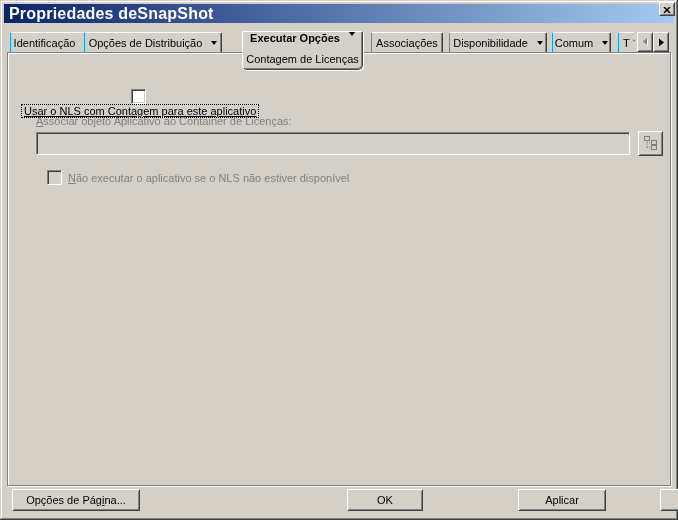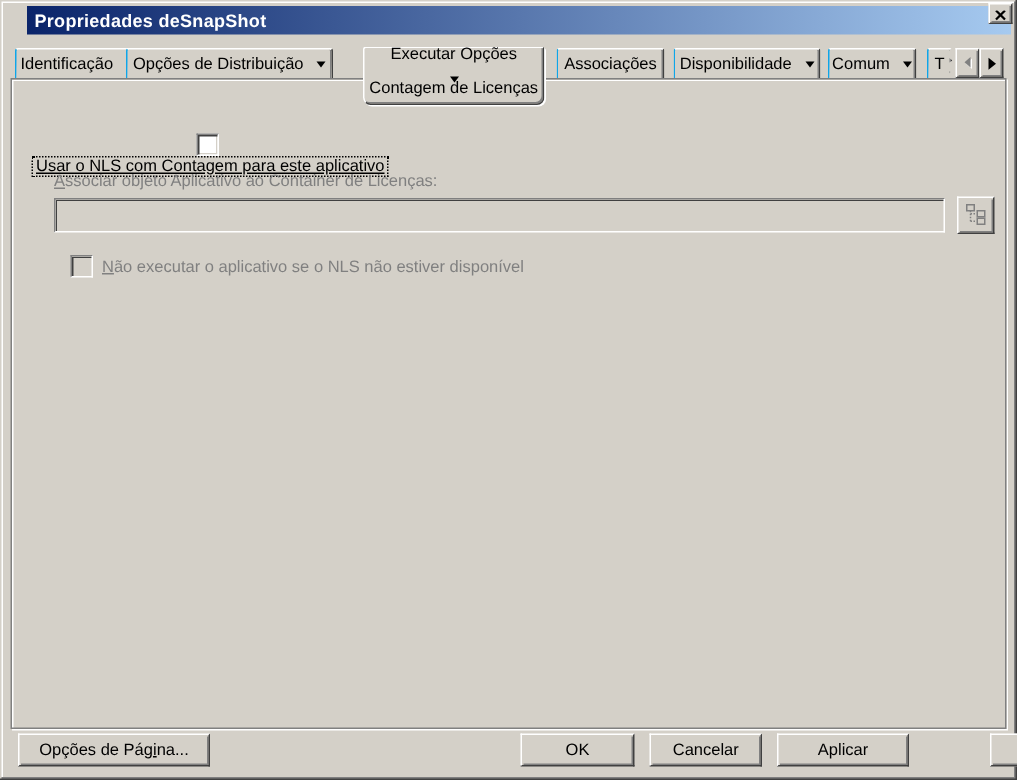--- a/index.html
+++ b/index.html
@@ -7,21 +7,21 @@
     position:relative;width:678px;height:520px;background:#d4d0c8;
     box-shadow:inset -1px -1px 0 #404040, inset 1px 1px 0 #d4d0c8,
                inset -2px -2px 0 #808080, inset 2px 2px 0 #ffffff;
     font-family:"Liberation Sans",sans-serif;font-size:11px;color:#000;
     overflow:hidden;
   }
   .titlebar{
     position:absolute;left:4px;top:4px;right:4px;height:19px;
     background:linear-gradient(to right,#0a246a,#a6caf0);
     display:flex;align-items:center;padding-left:5px;box-sizing:border-box;
-    color:#fff;font-weight:bold;font-size:12px;letter-spacing:.2px;margin-left:14px;
+    color:#fff;font-weight:bold;font-size:16px;letter-spacing:.2px;
   }
   .close-btn{
     position:absolute;right:3px;top:2px;width:16px;height:14px;background:#d4d0c8;
     border:1px solid;border-color:#fff #404040 #404040 #fff;
     box-shadow:inset 1px 1px 0 #d4d0c8, inset -1px -1px 0 #808080;
     display:flex;align-items:center;justify-content:center;padding:0;cursor:default;
   }
   
   .tab{
     position:absolute;top:32px;height:20px;background:#d4d0c8;z-index:2;
@@ -29,21 +29,21 @@
     box-shadow:inset -1px 0 0 #808080;border-radius:2px 2px 0 0;
     display:flex;align-items:center;justify-content:center;gap:9px;box-sizing:border-box;
   }
   .dd-arrow{width:0;height:0;border-left:3.5px solid transparent;border-right:3.5px solid transparent;border-top:4px solid #000;}
   .active-block{
     position:absolute;left:242px;top:31px;width:121px;height:39px;background:#d4d0c8;z-index:3;
     border:1px solid;border-color:#fff #404040 #404040 #fff;
     box-shadow:inset -1px -1px 0 #808080, 1px 1px 0 #fff;
     border-radius:2px 2px 5px 5px;box-sizing:border-box;
   }
-  .active-tab-row{height:20px;display:flex;align-items:center;justify-content:center;gap:9px;font-weight:normal;flex-direction:column;}
+  .active-tab-row{height:20px;display:flex;justify-content:center;gap:9px;font-weight:bold;}
   .subtab-row{height:15px;text-align:center;line-height:15px;}
   .tab-clipped{
     clip-path:polygon(0 0,100% 0,68% 22%,100% 42%,62% 62%,92% 80%,68% 100%,0 100%);
     justify-content:flex-start;padding-left:4px;
   }
   .scroll-btn{
     position:absolute;top:32px;width:16px;height:20px;background:#d4d0c8;padding:0;
     border:1px solid;border-color:#fff #404040 #404040 #fff;
     box-shadow:inset 1px 1px 0 #d4d0c8, inset -1px -1px 0 #808080;
     display:flex;align-items:center;justify-content:center;z-index:2;cursor:default;
@@ -185,17 +185,16 @@
       </svg>
     </span>
   </button>
 
   <button class="btn b-page">
       <span>Opções de Pág</span>
       <span class="accel">i</span>
       <span>na...</span>
     </button>
   <button class="btn b-ok">OK</button>
-  <button class="btn b-cancel">Cancelar</button>
   <button class="btn b-apply">Aplicar</button>
   <button class="btn b-help">Ajuda</button>
 
 </div>
 
 </body></html>

